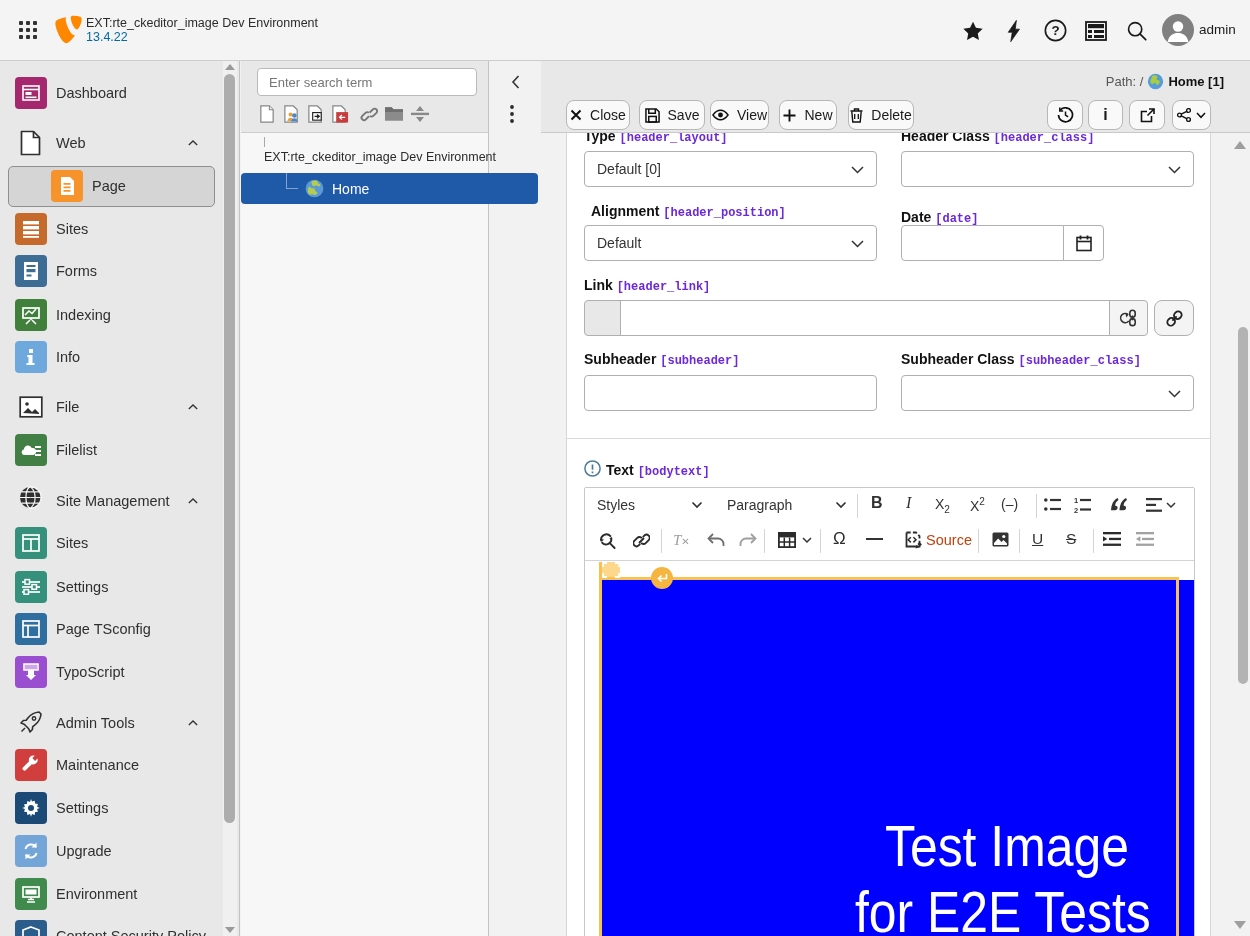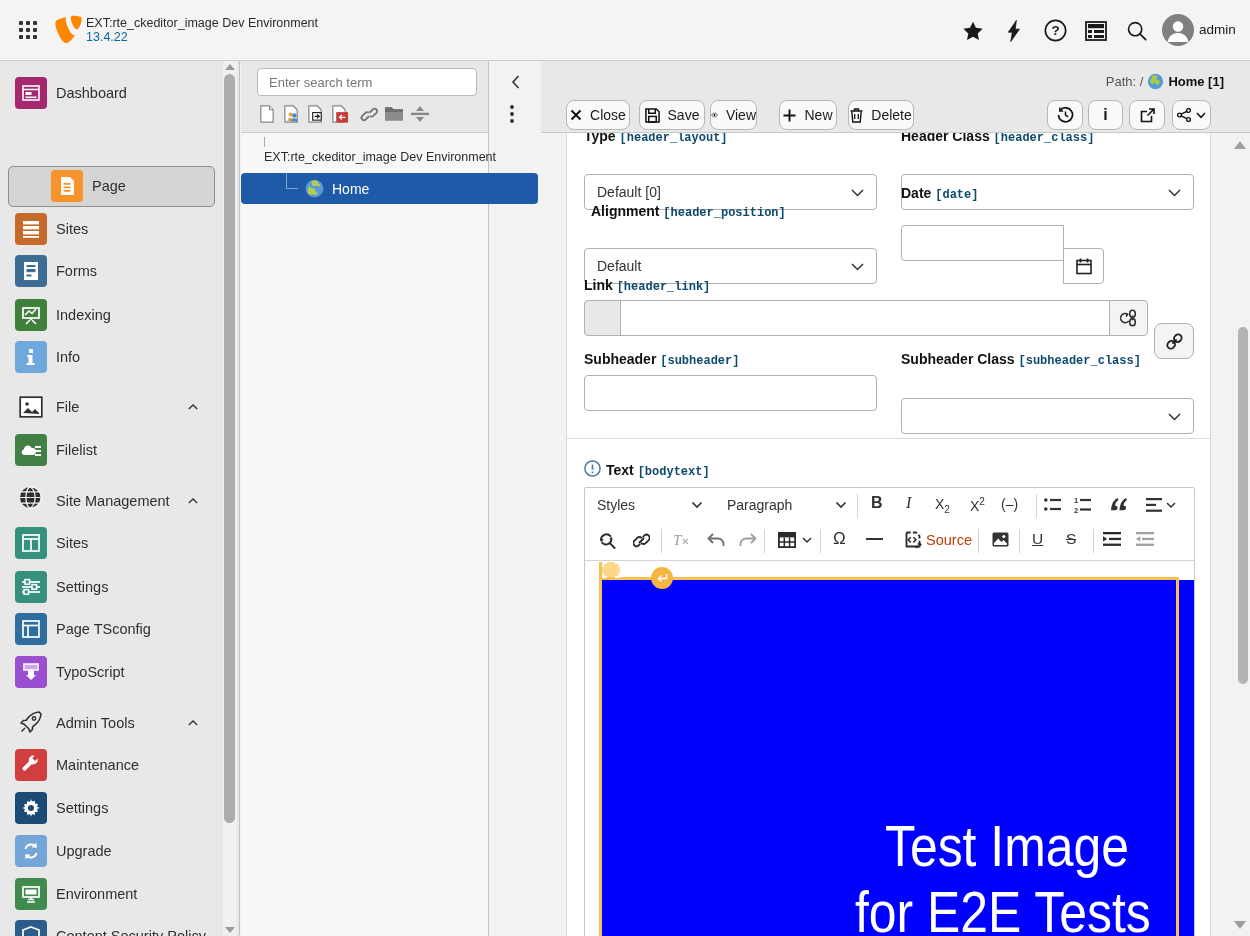--- a/index.html
+++ b/index.html
@@ -40,23 +40,23 @@
 
   
   #content { position:absolute; left:541px; top:61px; right:0; bottom:0; background:#f2f2f2; }
   #docheader { position:absolute; left:0; top:0; width:100%; height:72px; background:#e8e8e8; border-bottom:1px solid #c9c9c9; }
   #pathline { position:absolute; right:26px; top:12px; font-size:13px; color:#555; display:flex; align-items:center; gap:4px; }
   .dbtn { position:absolute; top:39px; height:30px; border:1px solid #b7b7b7; background:#f9f9f9; border-radius:8px; display:flex; align-items:center; justify-content:center; gap:8px; font-size:14px; color:#1a1a1a; }
 
   #panel { position:absolute; left:25px; top:72px; width:645px; bottom:-10px; background:#fff; border-left:1px solid #d6d6d6; border-right:1px solid #d6d6d6; }
   
   .flabel { position:absolute; font-size:14px; font-weight:bold; color:#111; }
-  .ftag { font-family:"Liberation Mono", monospace; font-weight:bold; font-size:12px; color:#0c4a6e; }
+  .ftag { font-family:"Liberation Mono", monospace; font-weight:bold; font-size:12px; color:#6d28d9; }
   .fselect, .finput { position:absolute; height:36px; background:#fff; border:1px solid #b0b0b0; border-radius:4px; }
-  .fselect { display:flex; align-items:center; padding-left:12px; font-size:14px; color:#333;margin-top:23px; }
+  .fselect { display:flex; align-items:center; padding-left:12px; font-size:14px; color:#333; }
   .selchev { position:absolute; right:12px; top:14px; }
 
   
   #csb-thumb { position:absolute; left:697px; top:266px; width:10px; height:357px; background:#b3b3b3; border-radius:5px; }
   .ck { position:absolute; }
   .cksep { position:absolute; width:1px; height:24px; background:#d4d4d4; }
 
   svg { display:block; }
 </style>
 </head>
@@ -128,20 +128,32 @@
         <svg width="32" height="32" viewBox="0 0 32 32">
           <rect x="8" y="9" width="16" height="14" fill="none" stroke="#fff" stroke-width="1.6"></rect>
           <line x1="8" y1="12.5" x2="24" y2="12.5" stroke="#fff" stroke-width="1.6"></line>
           <rect x="10.5" y="15" width="6" height="3" fill="#fff"></rect>
           <rect x="10.5" y="19.5" width="11" height="1.6" fill="#fff"></rect>
         </svg>
       </div>
     <div class="mtext">Dashboard</div>
   </div>
 
+  <div class="mod sect" style="top:66px;">
+    <div style="position:absolute; left:20px; top:3px;">
+        <svg width="21" height="26" viewBox="0 0 21 26">
+          <path d="M1.5 1.5h12l6 6v17h-18z" fill="#fff" stroke="#2f2f2f" stroke-width="1.7" stroke-linejoin="round"></path>
+          <path d="M13.5 1.5v6h6" fill="none" stroke="#2f2f2f" stroke-width="1.7"></path>
+        </svg>
+      </div>
+    <div class="mtext">Web</div>
+    <svg class="chev" width="12" height="8" viewBox="0 0 12 8">
+        <path d="M1 6.5L6 1.5l5 5" fill="none" stroke="#333" stroke-width="1.6"></path>
+      </svg>
+  </div>
 
   <div style="position:absolute; left:8px; top:105px; width:207px; height:41px; background:#d5d5d5; border:1px solid #8f8f8f; border-radius:5px;"></div>
   <div class="mod" style="top:109px;margin-left:36px;">
     <div class="micon" style="background:#f7932b;">
         <svg width="32" height="32" viewBox="0 0 32 32">
           <path d="M10 7h9l4 4v14H10z" fill="#fff"></path>
           <path d="M12.5 13h7v1.8h-7zm0 3.5h7v1.8h-7zm0 3.5h7v1.8h-7z" fill="#f7932b"></path>
         </svg>
       </div>
     <div class="mtext">Page</div>
@@ -455,21 +467,21 @@
     <div class="fselect" style="left:17px; top:18px; width:293px;">Default [0]<svg class="selchev" width="13" height="8" viewBox="0 0 13 8">
           <path d="M1 1l5.5 5.5L12 1" fill="none" stroke="#333" stroke-width="1.5"></path>
         </svg></div>
     <div class="fselect" style="left:334px; top:18px; width:293px;">
         <svg class="selchev" width="13" height="8" viewBox="0 0 13 8">
           <path d="M1 1l5.5 5.5L12 1" fill="none" stroke="#333" stroke-width="1.5"></path>
         </svg>
       </div>
 
     <div class="flabel" style="left:17px; top:70px;margin-left:7px;">Alignment <span class="ftag">[header_position]</span></div>
-    <div class="flabel" style="left:334px; top:52px;">Date <span class="ftag">[date]</span></div>
+    <div class="flabel" style="left:334px; top:76px;">Date <span class="ftag">[date]</span></div>
     <div class="fselect" style="left:17px; top:92px; width:293px;">Default<svg class="selchev" width="13" height="8" viewBox="0 0 13 8">
           <path d="M1 1l5.5 5.5L12 1" fill="none" stroke="#333" stroke-width="1.5"></path>
         </svg></div>
     <div class="finput" style="left:334px; top:92px; width:163px; border-radius:4px 0 0 4px;"></div>
     <div class="fselect" style="left:496px; top:92px; width:41px; background:#fff; border-radius:0 4px 4px 0; justify-content:center; padding-left:0;">
         <svg width="16" height="17" viewBox="0 0 16 17">
           <rect x="1" y="2.5" width="14" height="13" fill="none" stroke="#222" stroke-width="1.6"></rect>
           <path d="M1 6.5h14" stroke="#222" stroke-width="1.6"></path>
           <path d="M4.5 0.5v4M11.5 0.5v4" stroke="#222" stroke-width="1.8"></path>
         </svg>
@@ -665,21 +677,21 @@
           <path d="M6 3.5c2-1.5 5-1 6 0.5s-1 2-0.5 3.5 3 0.5 3.5 2-1 4-2.5 4.5-2-2.5-3.5-2.5-1.5 2-3 1.5S3.5 10 4 8.5 5.5 7 5.5 5.8 5 4.3 6 3.5z" fill="#aacc3f"></path>
         </svg> <b style="color:#111;">Home [1]</b></div>
     <div class="dbtn" style="left:25px; width:64px;"><svg width="12" height="12" viewBox="0 0 12 12">
           <path d="M1.5 1.5l9 9m0-9l-9 9" stroke="#111" stroke-width="2"></path>
         </svg>Close</div>
     <div class="dbtn" style="left:98px; width:66px;"><svg width="15" height="15" viewBox="0 0 16 16">
           <path d="M1 1h11l3 3v11H1z" fill="none" stroke="#111" stroke-width="1.6"></path>
           <path d="M4 1v4.5h7V1" fill="none" stroke="#111" stroke-width="1.6"></path>
           <rect x="4" y="9" width="8" height="6" fill="none" stroke="#111" stroke-width="1.6"></rect>
         </svg>Save</div>
-    <div class="dbtn" style="left:169px; width:47px;"><svg width="17" height="12" viewBox="0 0 18 12">
+    <div class="dbtn" style="left:169px; width:59px;"><svg width="17" height="12" viewBox="0 0 18 12">
           <path d="M1 6c2.5-3.4 5.2-5 8-5s5.5 1.6 8 5c-2.5 3.4-5.2 5-8 5S3.5 9.4 1 6z" fill="none" stroke="#111" stroke-width="1.5"></path>
           <circle cx="9" cy="6" r="2.6" fill="#111"></circle>
         </svg>View</div>
     <div class="dbtn" style="left:238px; width:58px;"><svg width="13" height="13" viewBox="0 0 13 13">
           <path d="M6.5 0.5v12M0.5 6.5h12" stroke="#111" stroke-width="1.9"></path>
         </svg>New</div>
     <div class="dbtn" style="left:307px; width:66px;"><svg width="13" height="15" viewBox="0 0 13 15">
           <path d="M0.5 3h12M4.5 3V1h4v2" fill="none" stroke="#111" stroke-width="1.4"></path>
           <path d="M1.8 3.5l1 10.5h7.4l1-10.5" fill="none" stroke="#111" stroke-width="1.4"></path>
           <path d="M4.7 6v5M8.3 6v5" stroke="#111" stroke-width="1.3"></path>

